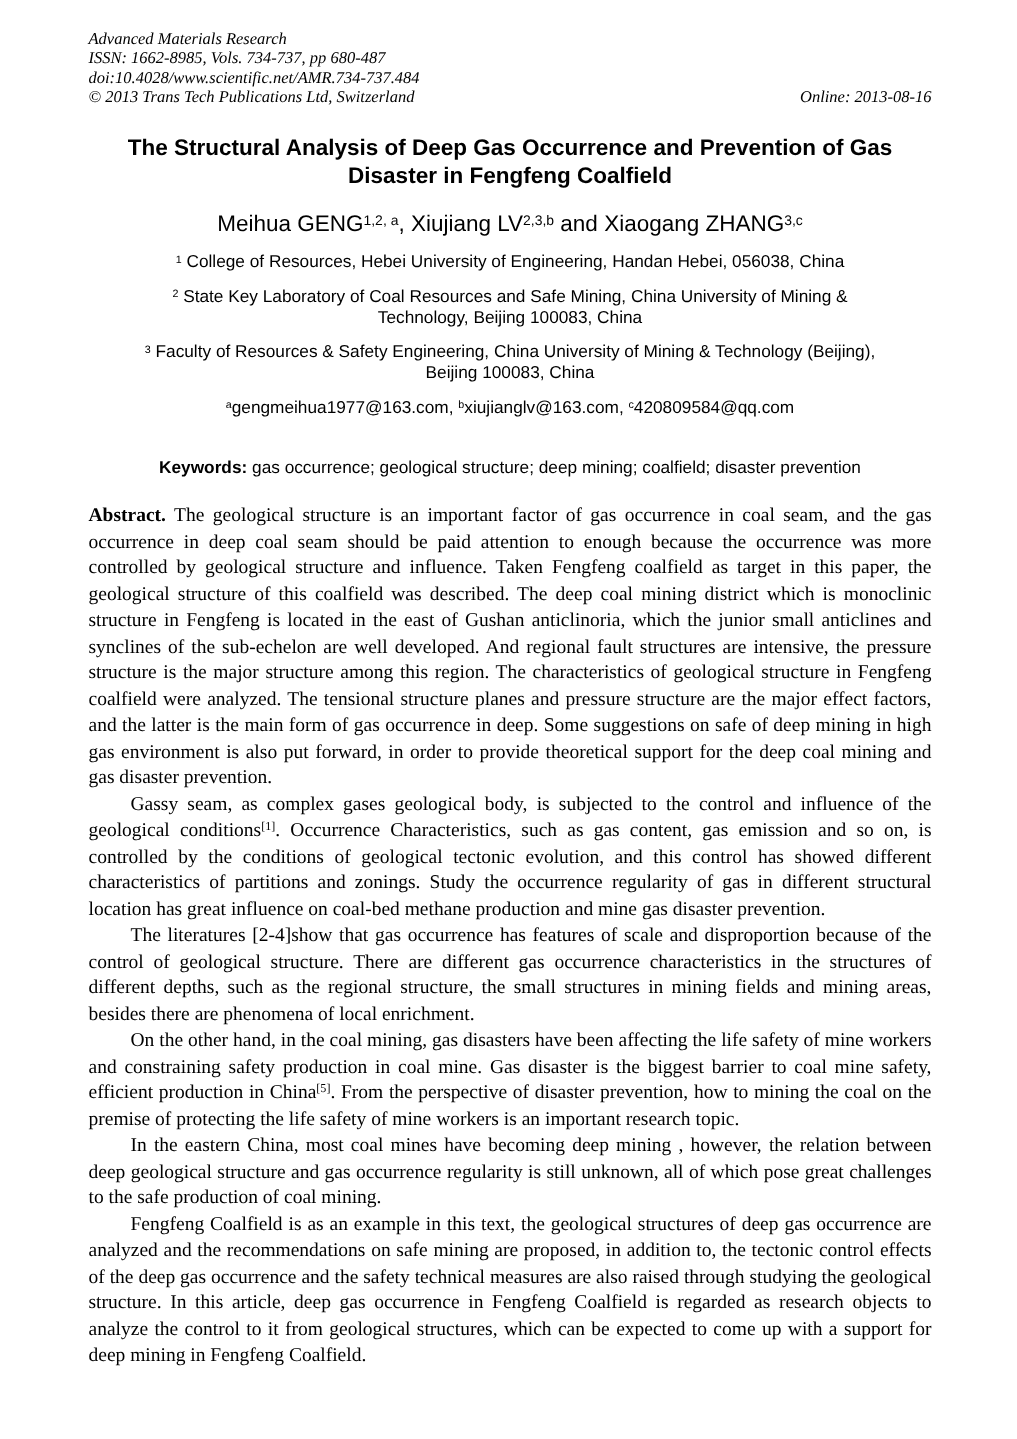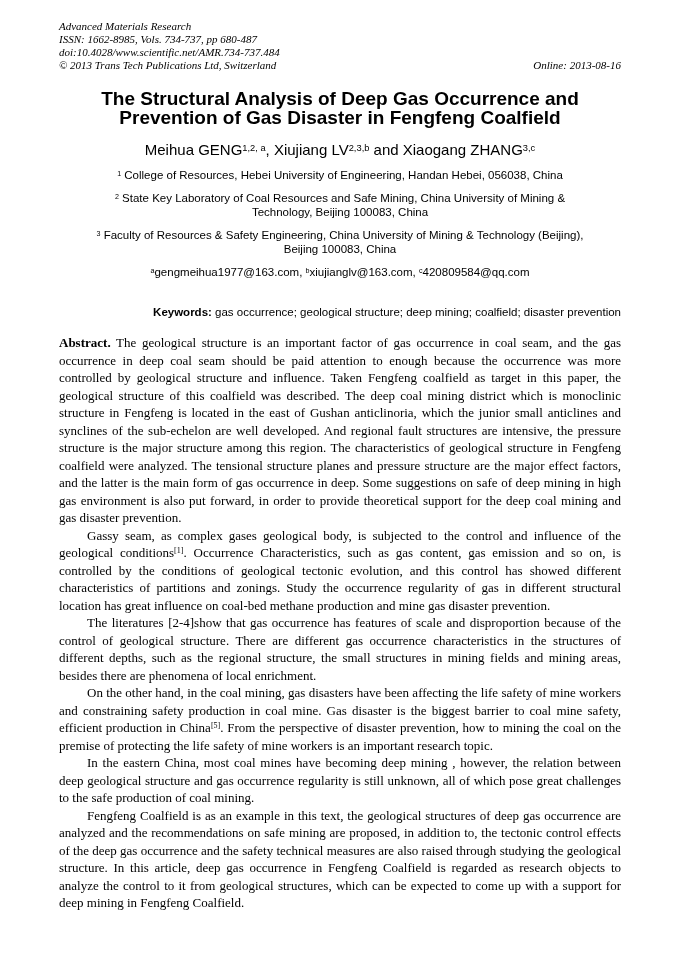--- a/index.html
+++ b/index.html
@@ -24,21 +24,21 @@
     align-items: flex-end;
     font-family: "Liberation Serif", serif;
     font-style: italic;
     font-size: 11px;
     line-height: 13px;
   }
   
   .title {
     font-family: "Liberation Sans", sans-serif;
     font-weight: bold;
-    font-size: 19px;
+    font-size: 15px;
     line-height: 19px;
     text-align: center;
     margin: 17px auto 0 auto;
     max-width: 572px;
   }
   .authors {
     font-family: "Liberation Sans", sans-serif;
     font-size: 15px;
     line-height: 18px;
     text-align: center;
@@ -51,21 +51,21 @@
     text-align: center;
     margin-top: 9px;
     padding: 0 28px;
   }
   
   .keywords {
     font-family: "Liberation Sans", sans-serif;
     font-size: 11.5px;
     line-height: 14px;
     margin-top: 26px;
-    text-align: right;
+    text-align: center;
   }
   .b { font-weight: bold; }
   
   .abstract {
     margin-top: 15px;
     font-size: 13px;
     line-height: 17.5px;
     text-align: justify;
   }
   .sec-heading {

